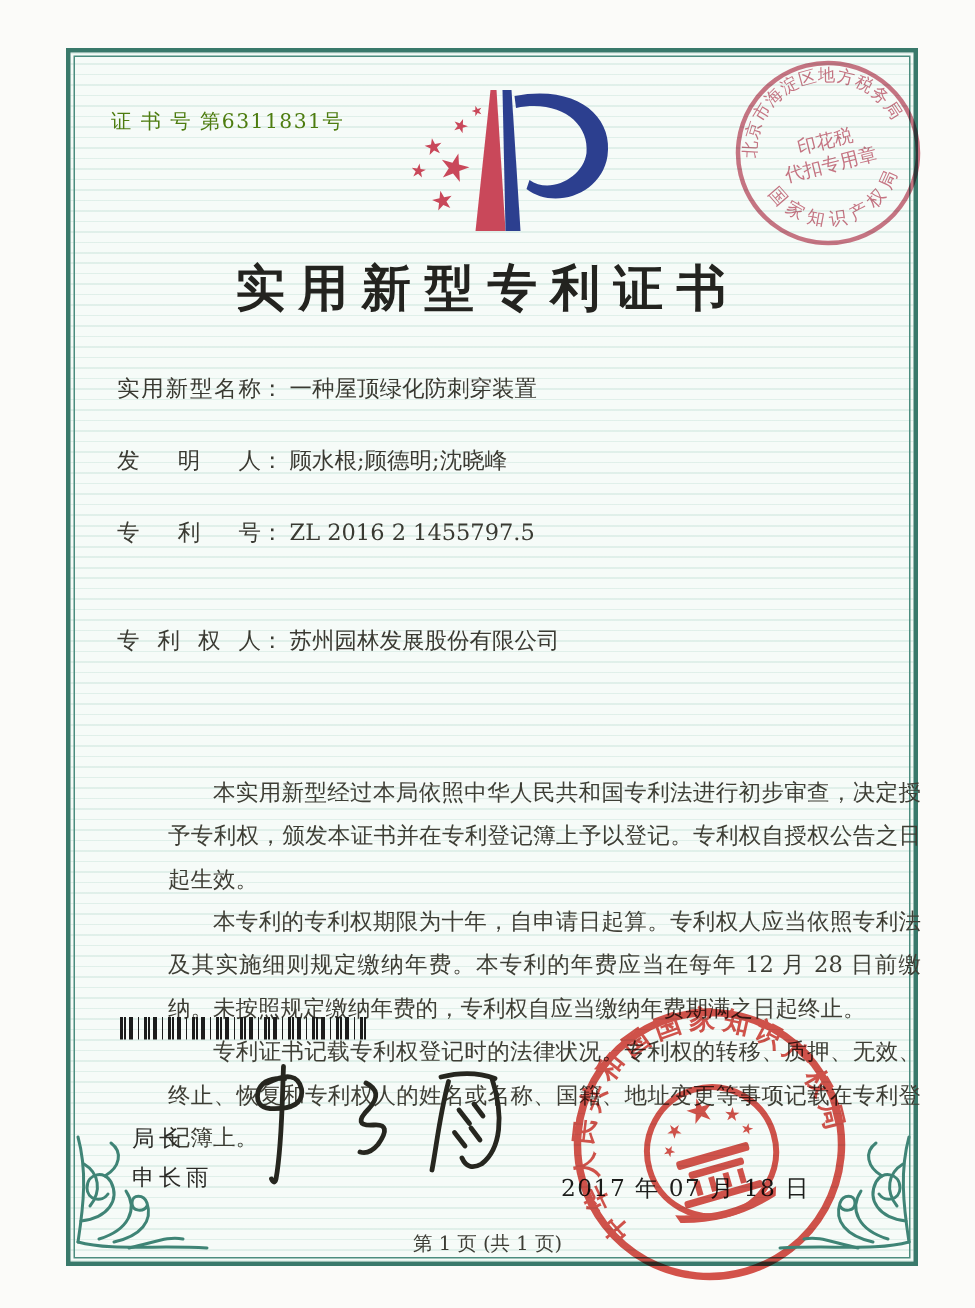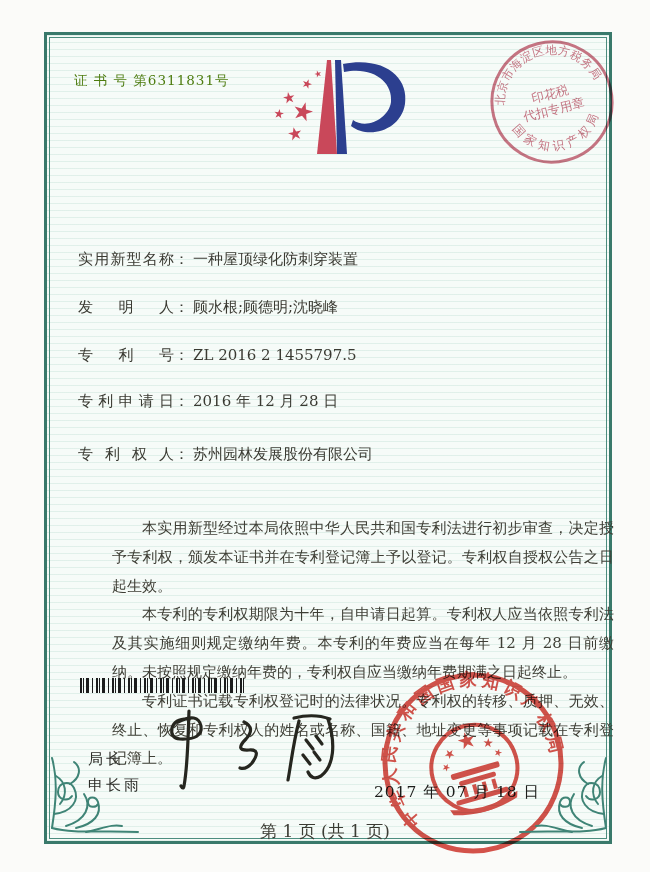--- a/index.html
+++ b/index.html
@@ -13,41 +13,41 @@
   .frame::before{content:"";position:absolute;inset:2px;border:1px solid #4c8d7f;pointer-events:none;}
 
   .cert-no{position:absolute;left:74px;top:72px;font-size:13.5px;letter-spacing:1px;color:#4d7c0f;}
 
   .title{position:absolute;left:44px;top:170px;width:562px;text-align:center;
     font-size:33px;font-weight:700;letter-spacing:9px;color:#23231f;}
 
   .f-row{position:absolute;left:78px;font-size:15px;color:#3a3a32;white-space:nowrap;}
   .f-label{display:inline-block;width:96px;text-align:justify;text-align-last:justify;vertical-align:bottom;}
   .f-colon{margin-right:4px;}
-  .r0{top:250px}.r1{top:298px}.r2{top:346px}.r3{top:392px}.r4{top:445px}.r5{top:486px}
+  .r0{top:250px}.r1{top:298px}.r2{top:346px}.r3{top:392px}.r4{top:418px}.r5{top:486px}
 
   .paras{position:absolute;left:76px;top:514px;width:502px;font-size:15px;line-height:1.92;
     color:#3e3e35;text-align:justify;margin-left:36px;}
   .paras p{margin:0;text-indent:2em;}
 
   .barcode{position:absolute;left:80px;top:678px;width:166px;height:15px;
     background:repeating-linear-gradient(90deg,#1c1c1c 0 2px,transparent 2px 3px,#1c1c1c 3px 4px,transparent 4px 6px,#1c1c1c 6px 9px,transparent 9px 12px,#1c1c1c 12px 13px,transparent 13px 16px);}
 
   .director{position:absolute;left:88px;top:731px;font-family:"DejaVu Sans",sans-serif;
     font-size:15px;color:#2c2c28;letter-spacing:3px;line-height:1.7;font-weight:500;margin-top:16px;}
 
   .signature{position:absolute;left:148px;top:706px;}
 
   .office-seal{position:absolute;left:378px;top:668px;transform:rotate(-16deg);opacity:.88;mix-blend-mode:multiply;}
   .tax-stamp{position:absolute;left:486px;top:36px;transform:rotate(-14deg);opacity:.8;mix-blend-mode:multiply;}
 
   .issue-date{position:absolute;left:374px;top:782px;font-size:15.5px;color:#1d1d1b;letter-spacing:1px;
     z-index:6;mix-blend-mode:multiply;white-space:nowrap;}
 
-  .footer{position:absolute;left:44px;top:820px;width:562px;text-align:center;font-size:17px;color:#3c3c34;}
+  .footer{position:absolute;left:44px;top:820px;width:562px;text-align:center;font-size:13px;color:#3c3c34;}
 
   .orn{position:absolute;top:754px;}
   .orn-left{left:46px;}
   .orn-right{left:516px;transform:scaleX(-1);}
 </style>
 </head>
 <body>
 
 <div class="page">
 
@@ -82,32 +82,30 @@
     <text font-size="11.5" fill="#c05468" font-family="DejaVu Serif,serif">
       <textPath href="#taxTop" startOffset="0" textLength="132">北京市海淀区地方税务局</textPath>
     </text>
     <text font-size="12" fill="#c05468" font-family="DejaVu Serif,serif">
       <textPath href="#taxBot" startOffset="0" textLength="108">国家知识产权局</textPath>
     </text>
     <text x="66" y="62" text-anchor="middle" font-size="12.5" fill="#c05468" font-family="DejaVu Serif,serif">印花税</text>
     <text x="66" y="78" text-anchor="middle" font-size="12.5" fill="#c05468" font-family="DejaVu Serif,serif">代扣专用章</text>
   </svg>
 
+  <div class="title">实用新型专利证书</div>
 
   <div class="f-row r1">
     <span class="f-label">发明人</span><span class="f-colon">：</span><span>顾水根;顾德明;沈晓峰</span>
   </div>
   <div class="f-row r0">
     <span class="f-label">实用新型名称</span><span class="f-colon">：</span><span>一种屋顶绿化防刺穿装置</span>
   </div>
   <div class="f-row r2">
     <span class="f-label">专利号</span><span class="f-colon">：</span><span>ZL 2016 2 1455797.5</span>
-  </div>
-  <div class="f-row r3">
-    <span class="f-label">专利申请日</span><span class="f-colon">：</span><span>2016 年 12 月 28 日</span>
   </div>
   <div class="f-row r4">
     <span class="f-label">专利权人</span><span class="f-colon">：</span><span>苏州园林发展股份有限公司</span>
   </div>
 
   <div class="paras">
     <p>本实用新型经过本局依照中华人民共和国专利法进行初步审查，决定授予专利权，颁发本证书并在专利登记簿上予以登记。专利权自授权公告之日起生效。</p>
     <p>本专利的专利权期限为十年，自申请日起算。专利权人应当依照专利法及其实施细则规定缴纳年费。本专利的年费应当在每年 12 月 28 日前缴纳。未按照规定缴纳年费的，专利权自应当缴纳年费期满之日起终止。</p>
     <p>专利证书记载专利权登记时的法律状况。专利权的转移、质押、无效、终止、恢复和专利权人的姓名或名称、国籍、地址变更等事项记载在专利登记簿上。</p>
   </div>

